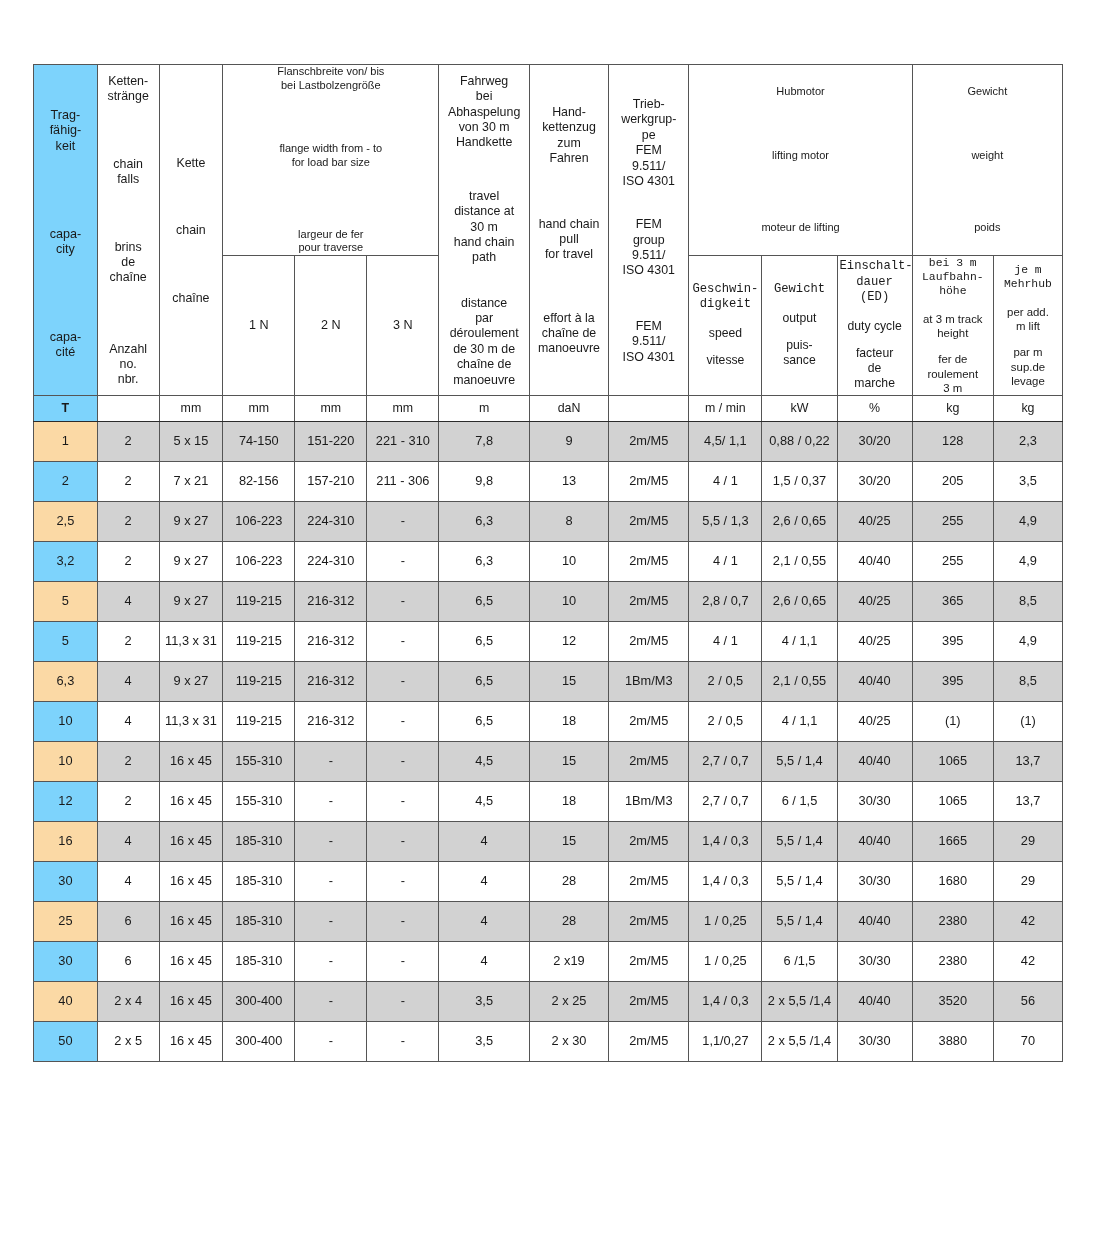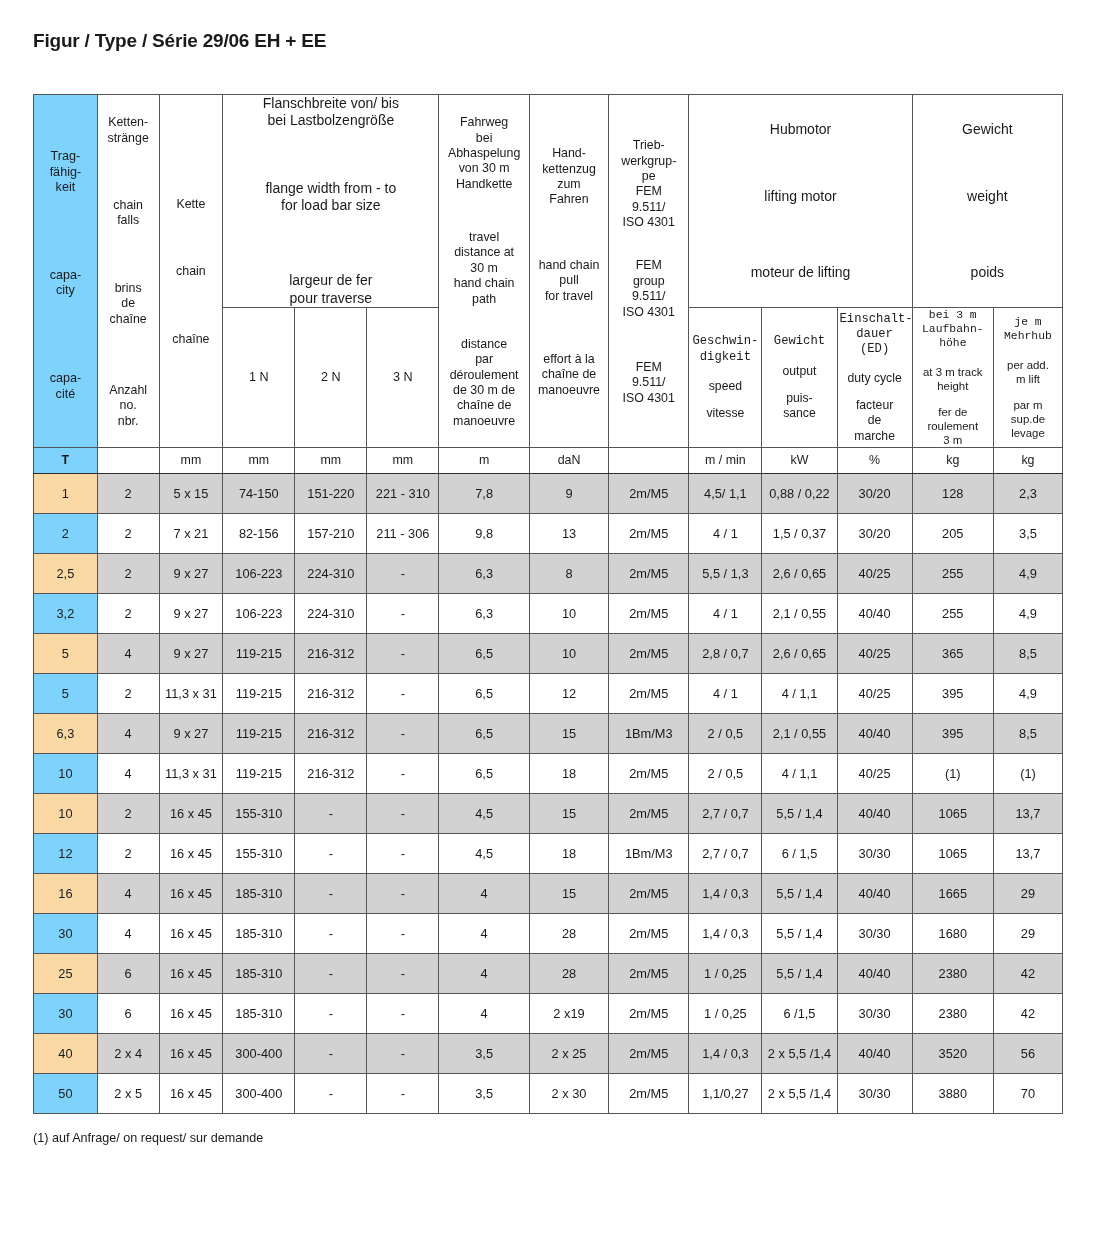--- a/index.html
+++ b/index.html
@@ -57,21 +57,21 @@
     background: #7dd3fc;
     font-weight: bold;
     font-size: 12.6px;
   }
   .cap-head { vertical-align: top; }
   .cap-head .l1 { padding-top: 9px; display:block; }
   .cap-head .l2 { padding-top: 72px; display:block; }
   .cap-head .l3 { padding-top: 72px; display:block; }
 
   .grp-title {
-    font-size: 14px;
+    font-size: 11px;
     vertical-align: top;
     padding-top: 9px;
   }
   .grp-title .gl1 { display:block; }
   .grp-title .gl2 { display:block; padding-top: 50px; }
   .grp-title .gl3 { display:block; padding-top: 58px; }
 
   .sub-hdr { font-size: 12.2px; vertical-align: top; padding-top: 6px; }
   .sub-hdr .s1 { display:block;font-family:Liberation Mono, monospace; }
   .sub-hdr .s2 { display:block; padding-top: 14px; }
@@ -100,21 +100,20 @@
     font-size: 12.6px;
     margin-top: 17px;
     color: #1a1a1a;
   }
 </style>
 </head>
 <body>
 
 <div class="page">
 
-  <h1 class="page-title">Figur / Type / Série 29/06 EH + EE</h1>
 
   <table class="spec">
     <colgroup>
       <col style="width:62px">
         <col style="width:60px">
         <col style="width:62px">
       <col style="width:70px">
         <col style="width:70px">
         <col style="width:70px">
       <col style="width:88px">
@@ -490,14 +489,13 @@
           <td>2m/M5</td>
           <td>1,1/0,27</td>
           <td>2 x 5,5 /1,4</td>
           <td>30/30</td>
           <td>3880</td>
           <td>70</td>
         </tr>
       </tbody>
   </table>
 
-  <div class="note">(1) auf Anfrage/ on request/ sur demande</div>
 </div>
 
 </body></html>

